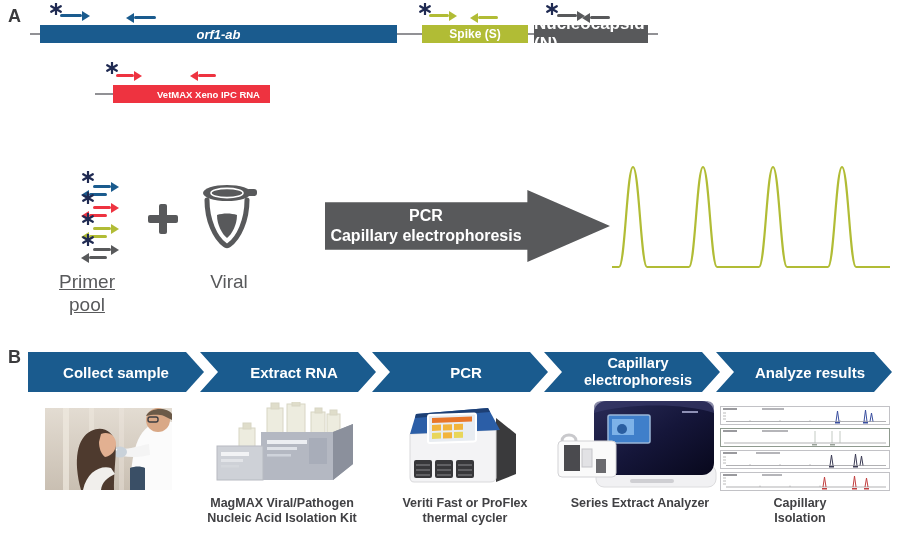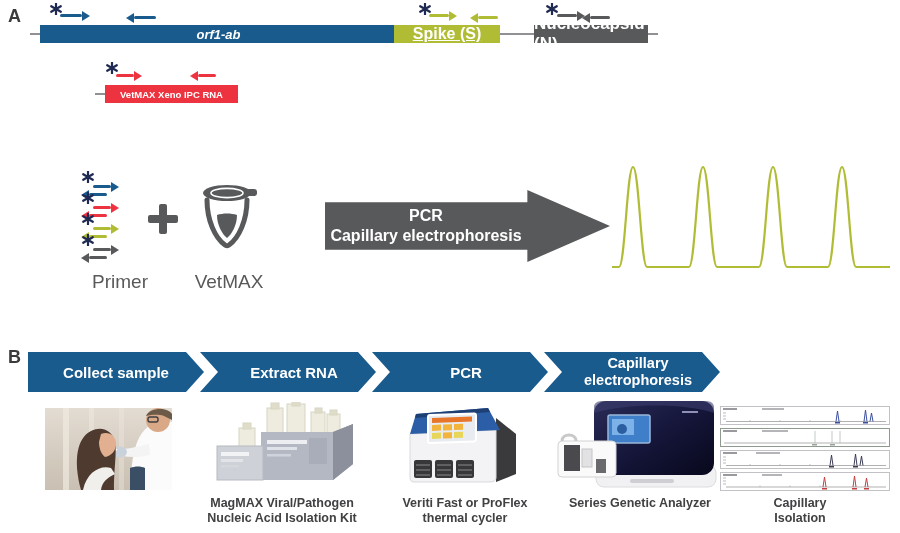--- a/index.html
+++ b/index.html
@@ -46,21 +46,21 @@
 <body>
 
 <div class="stage">
 
   <div class="abs panel-label" style="left:8px;top:6px;">A</div>
 
   <div class="abs" style="left:30px;top:33px;width:628px;height:2px;background:#919195;"></div>
 
   <div class="gene-bar" style="left:40px;top:25px;width:357px;background:var(--orf1ab-blue);
        font-size:13px;font-style:italic;">orf1-ab</div>
-  <div class="gene-bar" style="left:394px;top:25px;width:106px;background:var(--spike-olive);font-size:16px;text-decoration:underline;">Spike (S)</div>
+  <div class="gene-bar" style="left:422px;top:25px;width:106px;background:var(--spike-olive);font-size:12px;">Spike (S)</div>
   <div class="gene-bar" style="left:534px;top:25px;width:114px;background:var(--nucleocapsid-gray);font-size:17px;">Nucleocapsid (N)</div>
 
   <svg class="star" style="left:50px;top:3px;" viewBox="0 0 12 12">
     <path d="M6 0.5V11.5 M1.2 3.2L10.8 8.8 M10.8 3.2L1.2 8.8" stroke="var(--primer-star-navy)" stroke-width="2.2" stroke-linecap="round"></path>
   </svg>
   <div class="arr r" style="left:60px;top:14px;width:22px;color:var(--orf1ab-blue);"></div>
   <div class="arr l" style="left:134px;top:16px;width:22px;color:var(--orf1ab-blue);"></div>
 
   <svg class="star" style="left:419px;top:3px;" viewBox="0 0 12 12">
     <path d="M6 0.5V11.5 M1.2 3.2L10.8 8.8 M10.8 3.2L1.2 8.8" stroke="var(--primer-star-navy)" stroke-width="2.2" stroke-linecap="round"></path>
@@ -68,21 +68,21 @@
   <div class="arr r" style="left:429px;top:14px;width:20px;color:var(--spike-olive);"></div>
   <div class="arr l" style="left:478px;top:16px;width:20px;color:var(--spike-olive);"></div>
 
   <svg class="star" style="left:546px;top:3px;" viewBox="0 0 12 12">
     <path d="M6 0.5V11.5 M1.2 3.2L10.8 8.8 M10.8 3.2L1.2 8.8" stroke="var(--primer-star-navy)" stroke-width="2.2" stroke-linecap="round"></path>
   </svg>
   <div class="arr r" style="left:557px;top:14px;width:20px;color:var(--nucleocapsid-gray);"></div>
   <div class="arr l" style="left:590px;top:16px;width:20px;color:var(--nucleocapsid-gray);"></div>
 
   <div class="abs" style="left:95px;top:93px;width:143px;height:2px;background:#919195;"></div>
-  <div class="gene-bar" style="left:105px;top:85px;width:133px;background:var(--ipc-red);font-size:9.5px;">VetMAX Xeno IPC RNA</div>
+  <div class="gene-bar" style="left:113px;top:85px;width:123px;background:var(--ipc-red);font-size:9.5px;padding-left:34px;">VetMAX Xeno IPC RNA</div>
   <svg class="star" style="left:106px;top:62px;" viewBox="0 0 12 12">
     <path d="M6 0.5V11.5 M1.2 3.2L10.8 8.8 M10.8 3.2L1.2 8.8" stroke="var(--primer-star-navy)" stroke-width="2.2" stroke-linecap="round"></path>
   </svg>
   <div class="arr r" style="left:116px;top:74px;width:18px;color:var(--ipc-red);"></div>
   <div class="arr l" style="left:198px;top:74px;width:18px;color:var(--ipc-red);"></div>
 
   <div>
     <svg class="star" style="left:82px;top:171px;" viewBox="0 0 12 12">
         <path d="M6 0.5V11.5 M1.2 3.2L10.8 8.8 M10.8 3.2L1.2 8.8" stroke="var(--primer-star-navy)" stroke-width="2.2" stroke-linecap="round"></path>
       </svg>
@@ -111,24 +111,25 @@
   <div class="plus" style="left:148px;top:204px;"></div>
 
   <svg class="abs" style="left:198px;top:182px;" width="62" height="74" viewBox="0 0 62 74">
     <rect x="48" y="7" width="11" height="7" rx="3" fill="#58595b"></rect>
     <ellipse cx="29" cy="11" rx="24" ry="8" fill="#58595b"></ellipse>
     <ellipse cx="29" cy="11" rx="16" ry="4.6" fill="none" stroke="#fff" stroke-width="1.6"></ellipse>
     <path d="M9 18 C9 38 17 56 27 63 C28 64 30 64 31 63 C41 56 49 38 49 18" fill="none" stroke="#58595b" stroke-width="5" stroke-linecap="round" stroke-linejoin="round"></path>
     <path d="M19 33 C25 31 33 31 39 33 C39 43 34 52 29 56 C24 52 19 43 19 33 Z" fill="#58595b"></path>
   </svg>
 
-  <div class="mid-label" style="left:75px;top:270px;width:90px;">
+  <div class="mid-label" style="left:42px;top:270px;width:90px;text-decoration:underline;">
     <div>Primer</div>
-  </div>
-  <div class="mid-label" style="left:184px;top:270px;width:90px;">VetMAX</div>
+    <div>pool</div>
+  </div>
+  <div class="mid-label" style="left:184px;top:270px;width:90px;">Viral</div>
 
   <div class="big-arrow"></div>
   <div class="big-arrow-text">
     <span>PCR</span>
     <span>Capillary electrophoresis</span>
   </div>
 
   <svg class="abs" style="left:608px;top:148px;" width="285" height="124" viewBox="0 0 285 124">
     <path d="M4,119 L11,119
              C17,119 19,19 25,19 C31,19 33,119 39,119
@@ -137,20 +138,21 @@
              L220,119 C226,119 228,19 234,19 C240,19 242,119 248,119
              L282,119" fill="none" stroke="var(--spike-olive)" stroke-width="2.2" stroke-linejoin="round"></path>
   </svg>
 
   <div class="abs panel-label" style="left:8px;top:347px;">B</div>
 
   <div class="chev mid" style="left:200px;">Extract RNA</div>
   <div class="chev first" style="left:28px;">Collect sample</div>
   <div class="chev mid" style="left:372px;">PCR</div>
   <div class="chev mid small-text" style="left:544px;">Capillary electrophoresis</div>
+  <div class="chev mid" style="left:716px;">Analyze results</div>
 
   <svg class="imgbox" style="left:45px;top:408px;" width="127" height="82" viewBox="0 0 127 82">
     <defs>
       <linearGradient id="bgc" x1="0" y1="0" x2="0" y2="1">
         <stop offset="0" stop-color="#e3dcd2"></stop>
           <stop offset="1" stop-color="#c9bfb2"></stop>
       </linearGradient>
     </defs>
     <rect width="127" height="82" fill="url(#bgc)"></rect>
     <rect x="18" y="0" width="6" height="82" fill="#efe9e0" opacity="0.7"></rect>
@@ -299,20 +301,20 @@
 
   <div class="caption" style="left:385px;width:160px;">
     <div>Veriti Fast or ProFlex</div>
     <div>thermal cycler</div>
   </div>
   <div class="caption" style="left:192px;width:180px;">
     <div>MagMAX Viral/Pathogen</div>
     <div>Nucleic Acid Isolation Kit</div>
   </div>
   <div class="caption" style="left:550px;width:180px;">
-    <div>Series Genetic Analyzer</div>
+    <div>Series Extract Analyzer</div>
   </div>
   <div class="caption" style="left:730px;width:140px;">
     <div>Capillary</div>
     <div>Isolation</div>
   </div>
 
 </div>
 
 </body></html>

